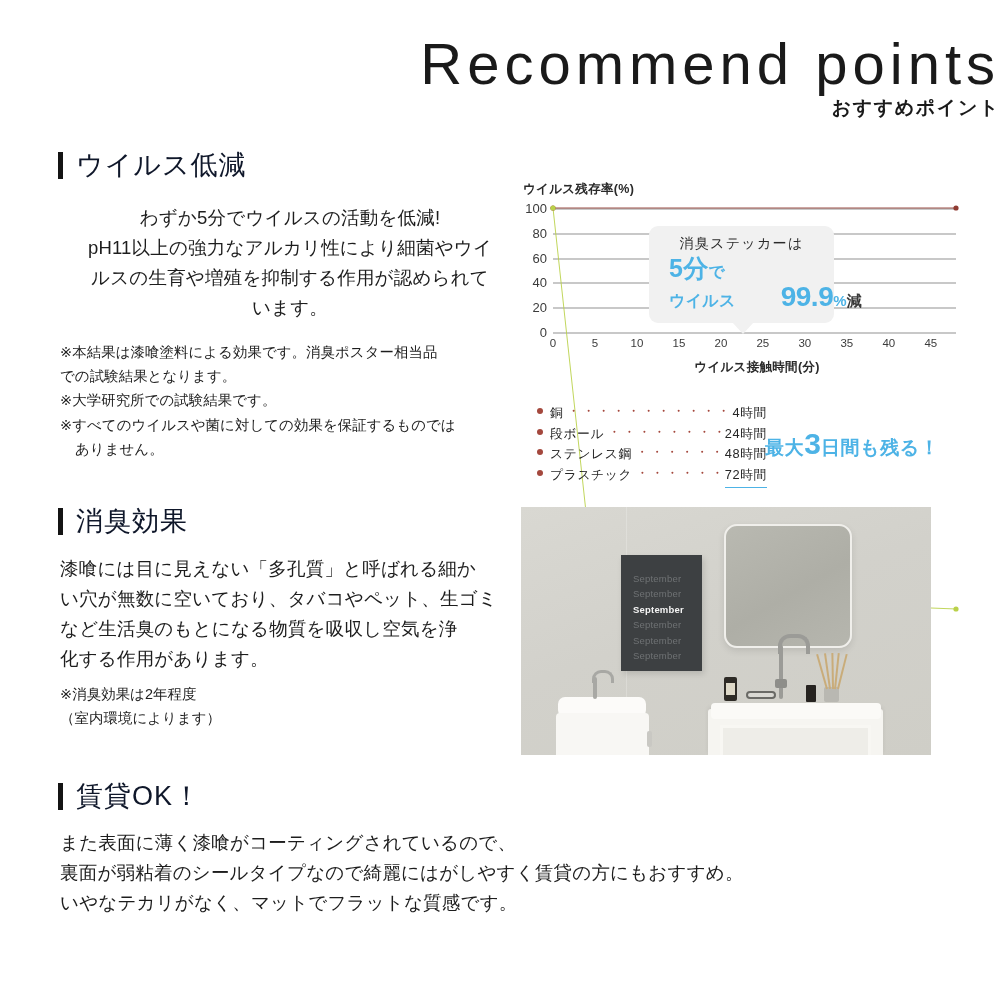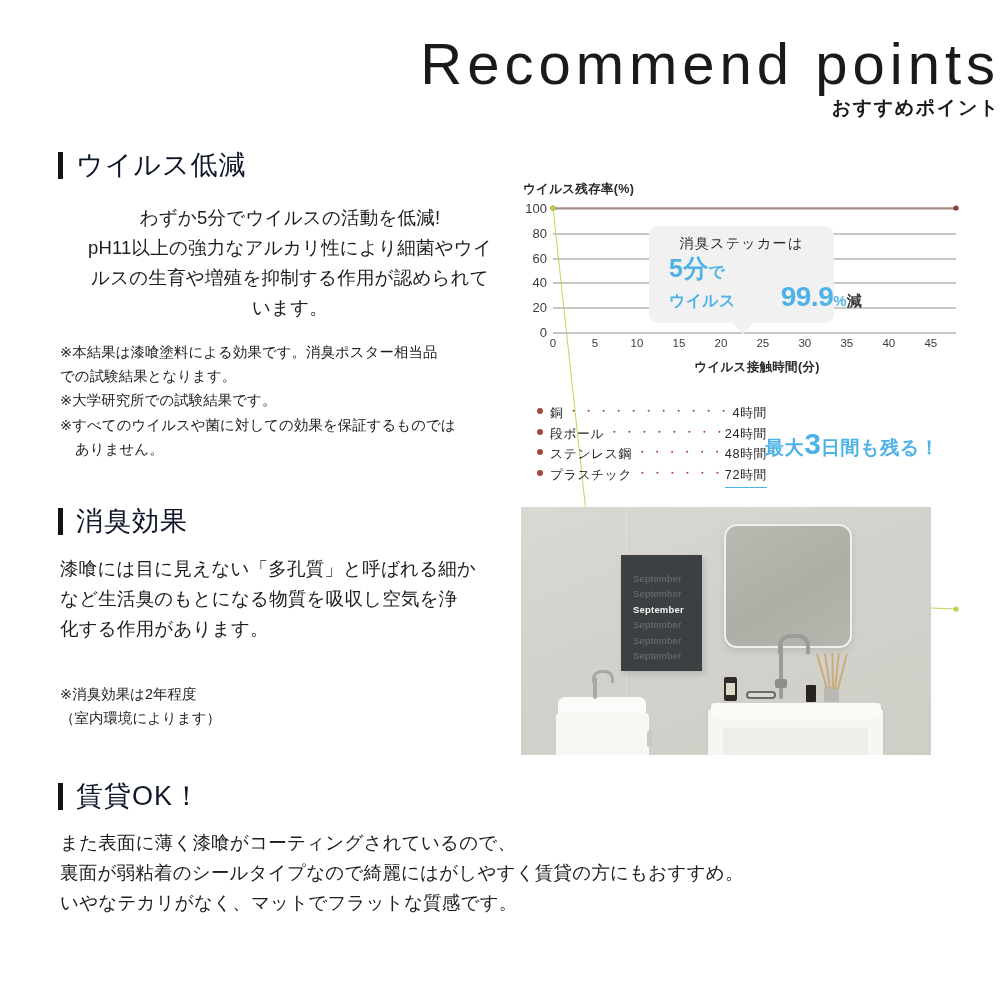--- a/index.html
+++ b/index.html
@@ -387,20 +387,21 @@
     <div class="ph-toilet-handle"></div>
   </div>
 
   <div class="sec-head" id="sec2-head">
     <span class="sec-bar"></span>
     <span class="sec-title">消臭効果</span>
   </div>
 
   <div class="body-text" id="sec2-body">
     <div>漆喰には目に見えない「多孔質」と呼ばれる細か</div>
+    <div>い穴が無数に空いており、タバコやペット、生ゴミ</div>
     <div>など生活臭のもとになる物質を吸収し空気を浄</div>
     <div>化する作用があります。</div>
   </div>
 
   <div class="note-text" id="sec2-notes">
     <div>※消臭効果は2年程度</div>
     <div>（室内環境によります）</div>
   </div>
 
   <div class="sec-head" id="sec3-head">

